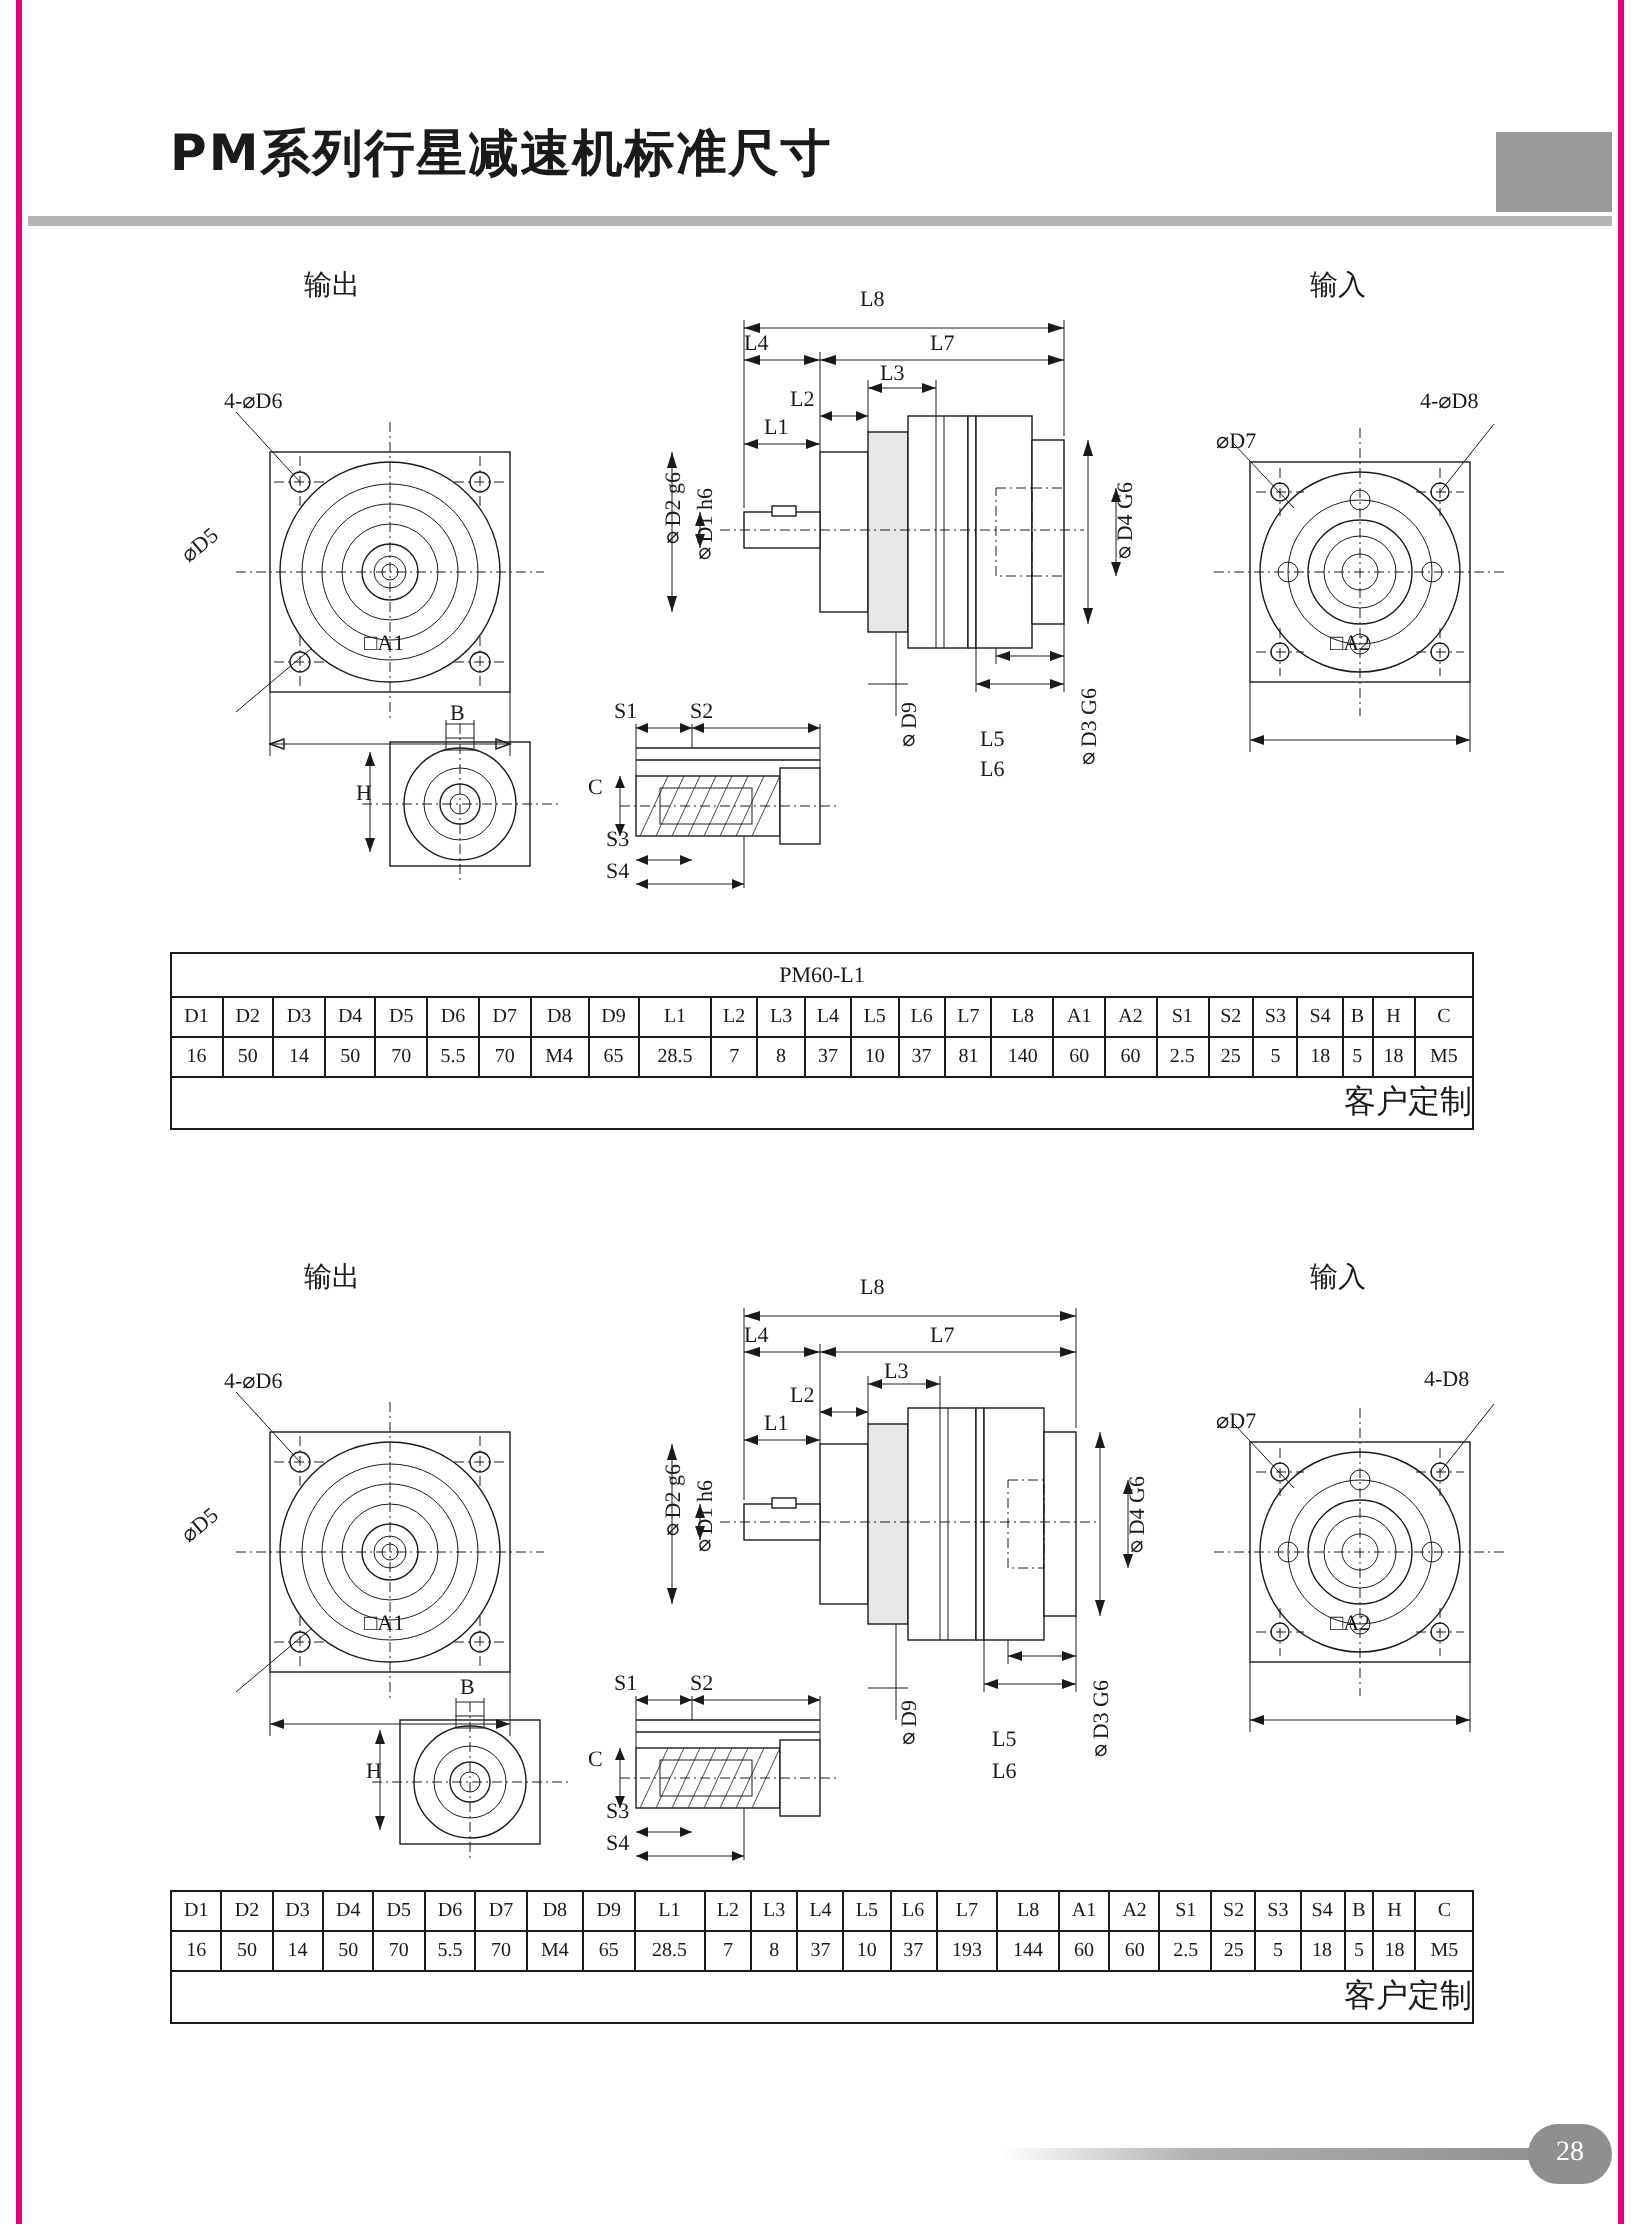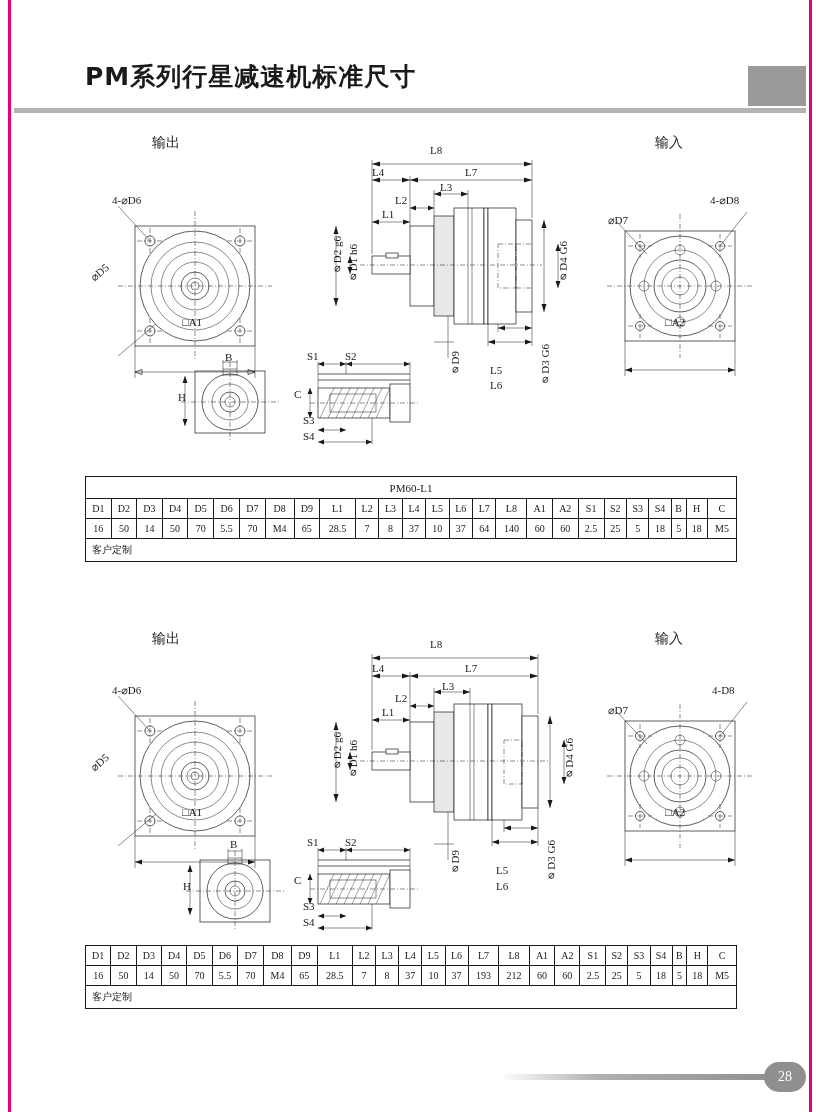--- a/index.html
+++ b/index.html
@@ -57,21 +57,21 @@
   .tbl{
     position:absolute;border-collapse:collapse;
     font-size:10px;font-family:"Liberation Serif", serif;
     background:#fff;
   }
   .tbl td,.tbl th{
     border:0.8px solid #1a1a1a;text-align:center;padding:2px 0;
     height:15px;font-weight:normal;
   }
   .tbl .modelrow td{font-size:11px;height:17px;margin-top:32px;}
-  .tbl .noterow td{text-align:left;padding-left:6px;height:18px;font-size:10px;}
+  .tbl .noterow td{text-align:right;padding-left:6px;height:18px;font-size:16px;}
 
   
   .footer-bar{
     position:absolute;right:40px;bottom:32px;width:280px;height:6px;
     background:linear-gradient(to right,#ffffff,#b0b0b0 35%,#8f8f8f);
     border-radius:3px;
   }
   .pagenum{
     position:absolute;right:14px;bottom:20px;
     width:42px;height:30px;border-radius:15px;background:#8f8f8f;
@@ -371,21 +371,21 @@
             <td>5.5</td>
             <td>70</td>
             <td>M4</td>
             <td>65</td>
             <td>28.5</td>
             <td>7</td>
             <td>8</td>
             <td>37</td>
             <td>10</td>
             <td>37</td>
-            <td>64</td>
+            <td>81</td>
             <td>140</td>
             <td>60</td>
             <td>60</td>
             <td>2.5</td>
             <td>25</td>
             <td>5</td>
             <td>18</td>
             <td>5</td>
             <td>18</td>
             <td>M5</td>
@@ -653,21 +653,21 @@
             <td>70</td>
             <td>M4</td>
             <td>65</td>
             <td>28.5</td>
             <td>7</td>
             <td>8</td>
             <td>37</td>
             <td>10</td>
             <td>37</td>
             <td>193</td>
-            <td>212</td>
+            <td>144</td>
             <td>60</td>
             <td>60</td>
             <td>2.5</td>
             <td>25</td>
             <td>5</td>
             <td>18</td>
             <td>5</td>
             <td>18</td>
             <td>M5</td>
           </tr>

